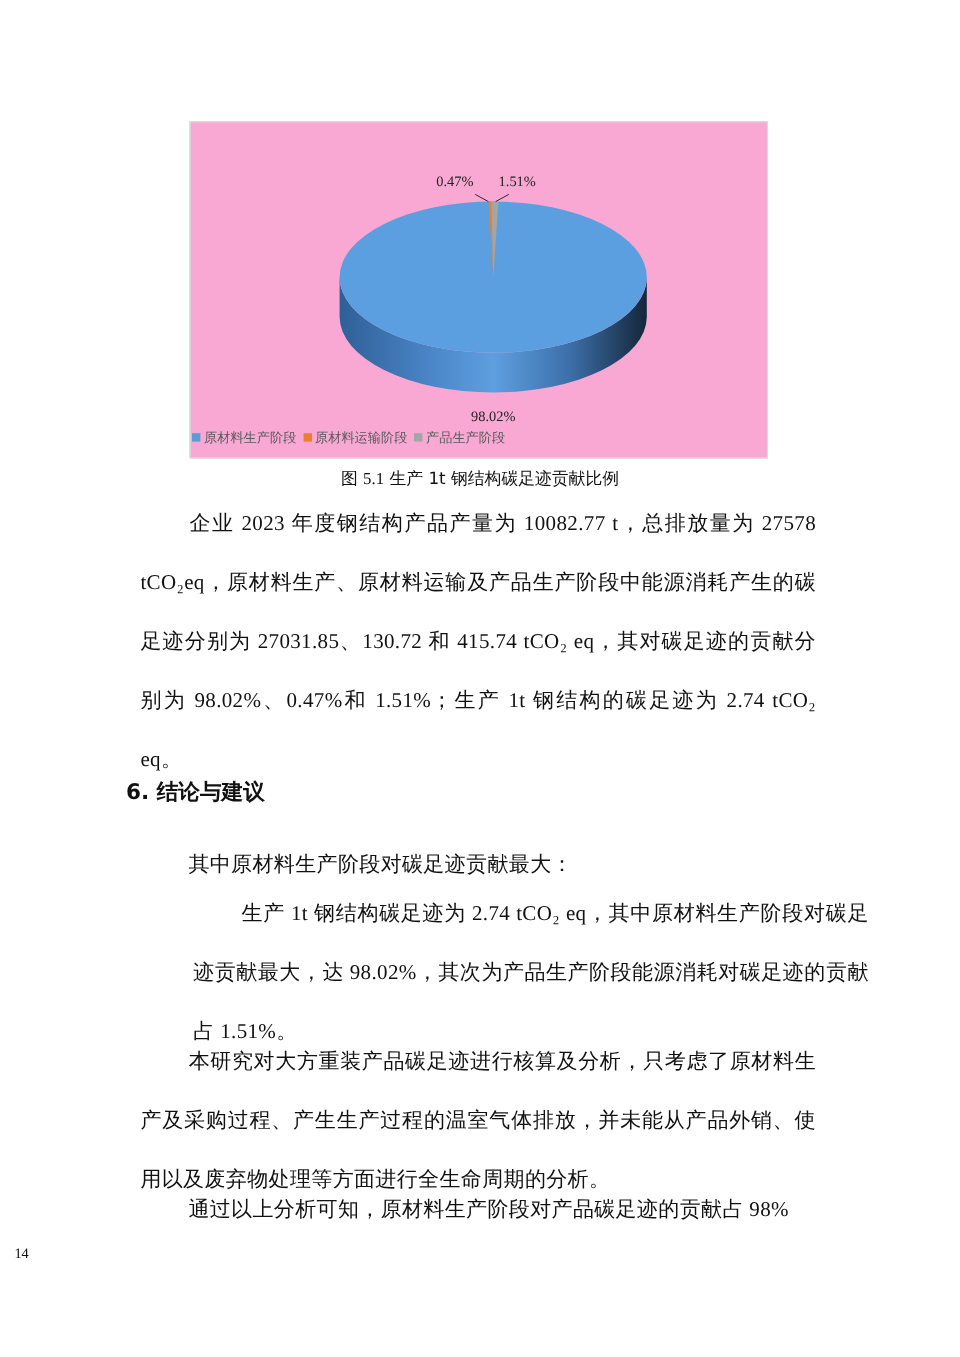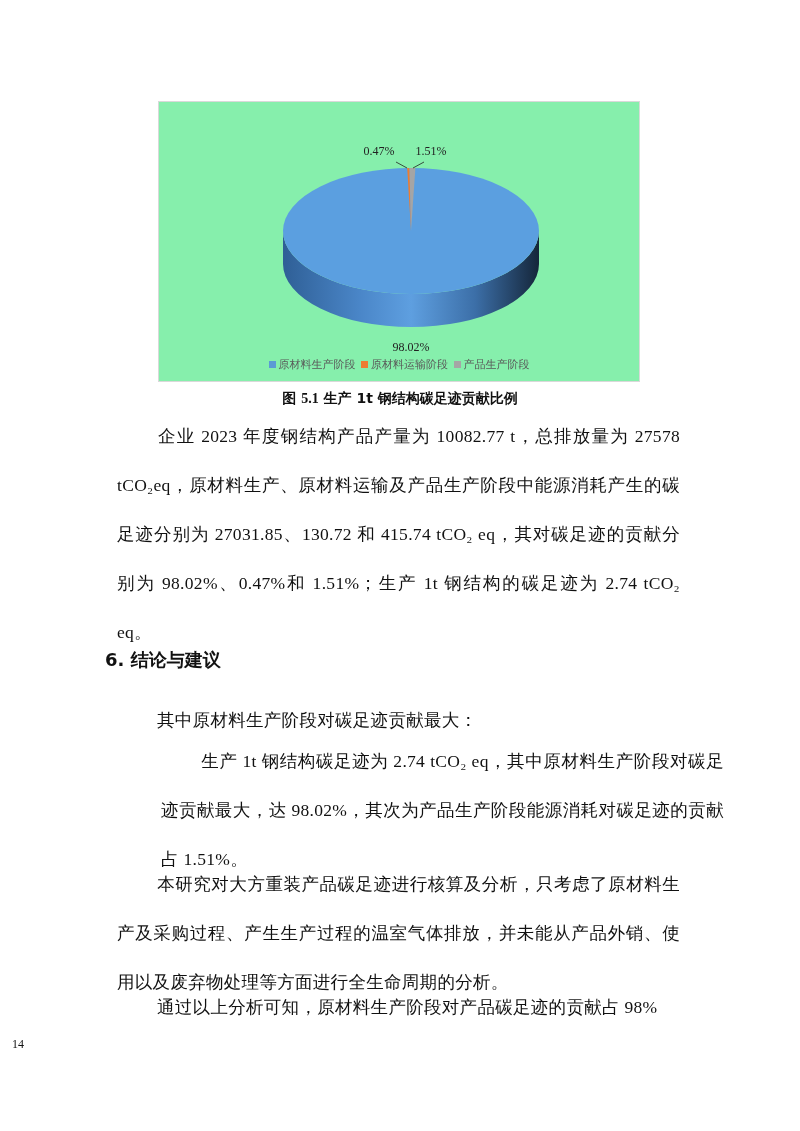--- a/index.html
+++ b/index.html
@@ -1,26 +1,26 @@
 <!DOCTYPE html>
 <html><head>
 <meta charset="utf-8">
 <style>
   html, body { margin:0; padding:0; background:#ffffff; }
   body { width:800px; height:1131px; position:relative; overflow:hidden;
          font-family:"Liberation Serif","DejaVu Serif",serif; color:#111; }
   .chart-box { position:absolute; left:158px; top:101px; width:482px; height:281px;
-               border:1px solid #d9d9d9; background:#86efac; box-sizing:border-box; }
+               border:1px solid #d9d9d9; background:#f9a8d4; box-sizing:border-box; }
   .chart-svg { position:absolute; left:0; top:0; }
-  .legend { position:absolute; left:0; right:0; top:255px; text-align:center;
+  .legend { position:absolute; left:0; right:0; top:255px; 
             font-size:11px; color:#595959; font-family:"DejaVu Sans",sans-serif; }
   .legend-item { display:inline-block; margin:0 1px; }
   .legend-swatch { display:inline-block; width:7px; height:7px; margin-right:3px; vertical-align:0px; }
   .caption { position:absolute; left:0; width:800px; top:390px; text-align:center;
-             font-size:14px; font-weight:bold; font-family:"DejaVu Sans",sans-serif; }
+             font-size:14px; font-weight:normal; font-family:"DejaVu Sans",sans-serif; }
   .caption .num { font-family:"Liberation Serif",serif; }
   .para { position:absolute; left:117px; width:563px; font-size:17.5px; line-height:49px;
           text-align:justify; letter-spacing:0.3px; }
   .para .indent { display:inline-block; width:40px; }
   .heading { position:absolute; left:105px; top:648px; font-size:18px; font-weight:bold;
              font-family:"DejaVu Sans",sans-serif; }
   .page-num { position:absolute; left:12px; width:687px; top:1037px; font-size:12px; }
 </style>
 </head>
 <body>

